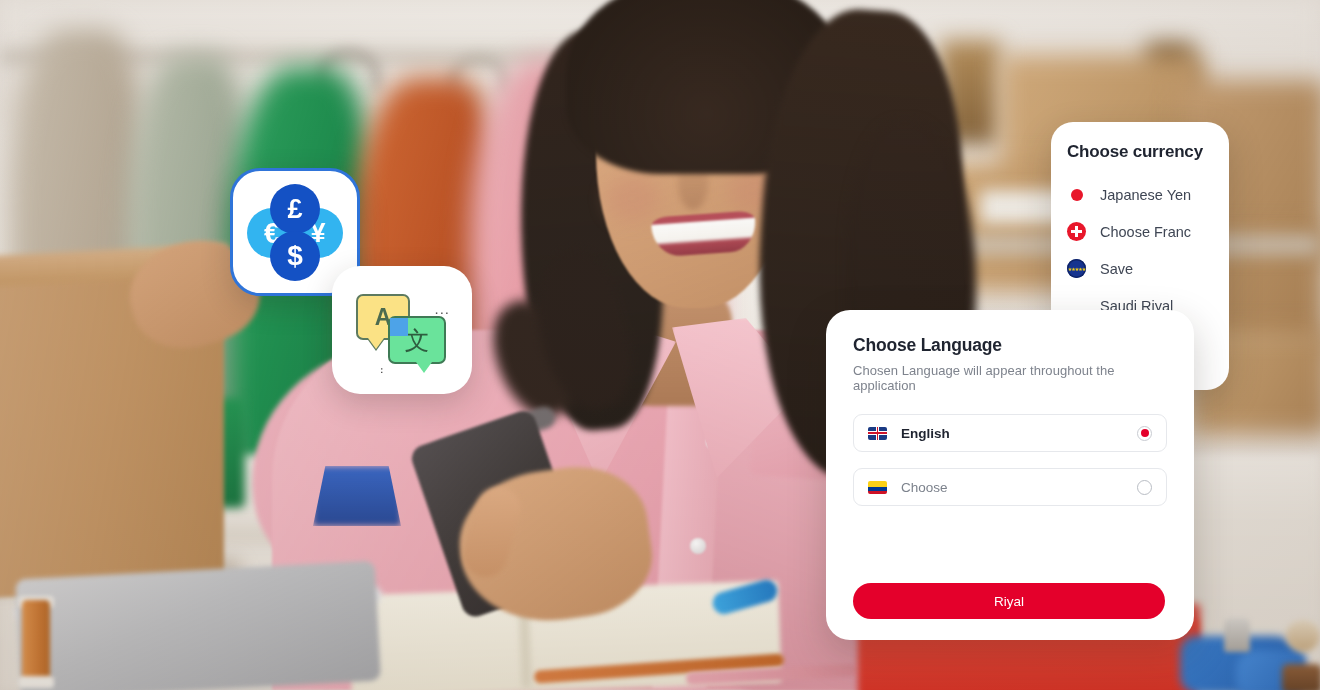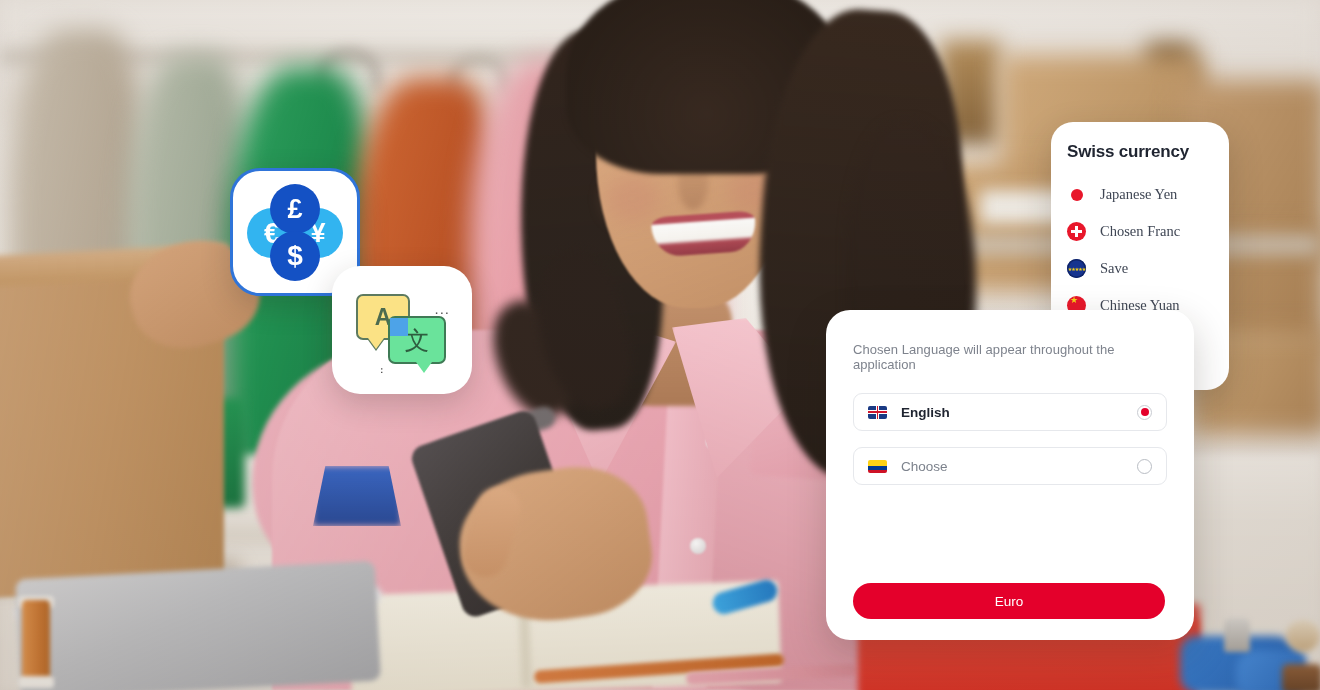--- a/index.html
+++ b/index.html
@@ -398,21 +398,20 @@
     box-shadow:0 12px 34px rgba(40,30,25,.22);
     padding:20px 0 0 16px; overflow:hidden;
   }
   #currency-card h2 {
     font-size:17px; font-weight:bold; color:#1f2430; margin-bottom:14px;
     letter-spacing:-.2px;
   }
   .cur-row {
     display:flex; align-items:center; gap:14px; height:37px; font-size:14.5px;
     color:#3f4654;
-    font-family:Liberation Serif, serif;
   }
   .flagdot { width:19px; height:19px; border-radius:50%; flex:0 0 19px; position:relative; }
   .f-jp { background:transparent; }
   .f-jp::after { content:""; position:absolute; left:3.5px; top:3.5px;
     width:12px; height:12px; border-radius:50%; background:#e8172b; }
   .f-ch { background:#e8172b; }
   .f-ch::before { content:""; position:absolute; left:8px; top:3.6px; width:3px; height:11.8px; background:#fff; }
   .f-ch::after  { content:""; position:absolute; left:3.6px; top:8px; width:11.8px; height:3px; background:#fff; }
   .f-eu { background:#16348f; box-shadow:inset 0 0 0 1.5px #0f2468; }
   .f-eu::after { content:"★★★★★"; position:absolute; inset:0; font-size:5px; color:#f5d017;
@@ -577,57 +576,54 @@
   <div class="tr-wrap">
     <div class="bubble-y">A</div>
     <div class="blue-sq"></div>
     <div class="bubble-g">文</div>
     <span class="dots-tr">...</span>
     <span class="dots-bl">..</span>
   </div>
 </div>
 
 <div id="currency-card">
-  <h2>Swiss currency</h2>
+  <h2>Choose currency</h2>
 
   <div class="cur-row">
     <span class="flagdot f-jp"></span>
     <span>Japanese Yen</span>
   </div>
   <div class="cur-row">
     <span class="flagdot f-ch"></span>
-    <span>Chosen Franc</span>
+    <span>Choose Franc</span>
   </div>
   <div class="cur-row">
     <span class="flagdot f-eu"></span>
     <span>Save</span>
   </div>
   <div class="cur-row">
-    <span class="flagdot f-cn"></span>
-    <span>Chinese Yuan</span>
-  </div>
-  <div class="cur-row">
     <span class="flagdot"></span>
     <span>Saudi Riyal</span>
   </div>
 </div>
 
 <div id="language-card">
+  <h1>Choose Language</h1>
   <div class="sub">Chosen Language will appear throughout the application</div>
 
   <div class="lang-list">
     <div class="lang-row sel">
       <span class="flag flag-uk">
           <i></i>
           <b></b>
         </span>
       <span class="lname">English</span>
       <span class="radio on"></span>
     </div>
     <div class="lang-row">
       <span class="flag flag-co"></span>
       <span class="lname">Choose</span>
       <span class="radio"></span>
     </div>
   </div>
 
-  <button id="save-button">Euro</button>
+  <button id="save-button">Riyal</button>
 </div>
 
 </body></html>

